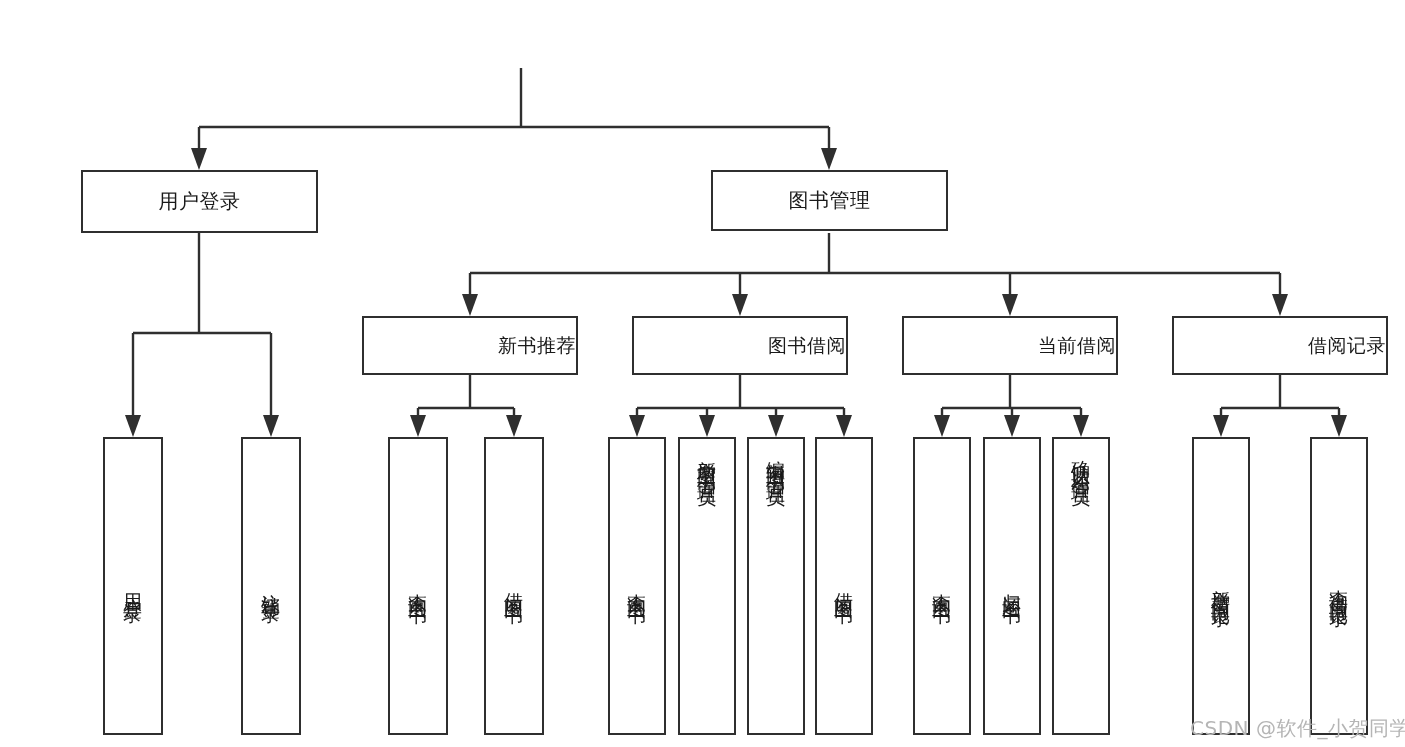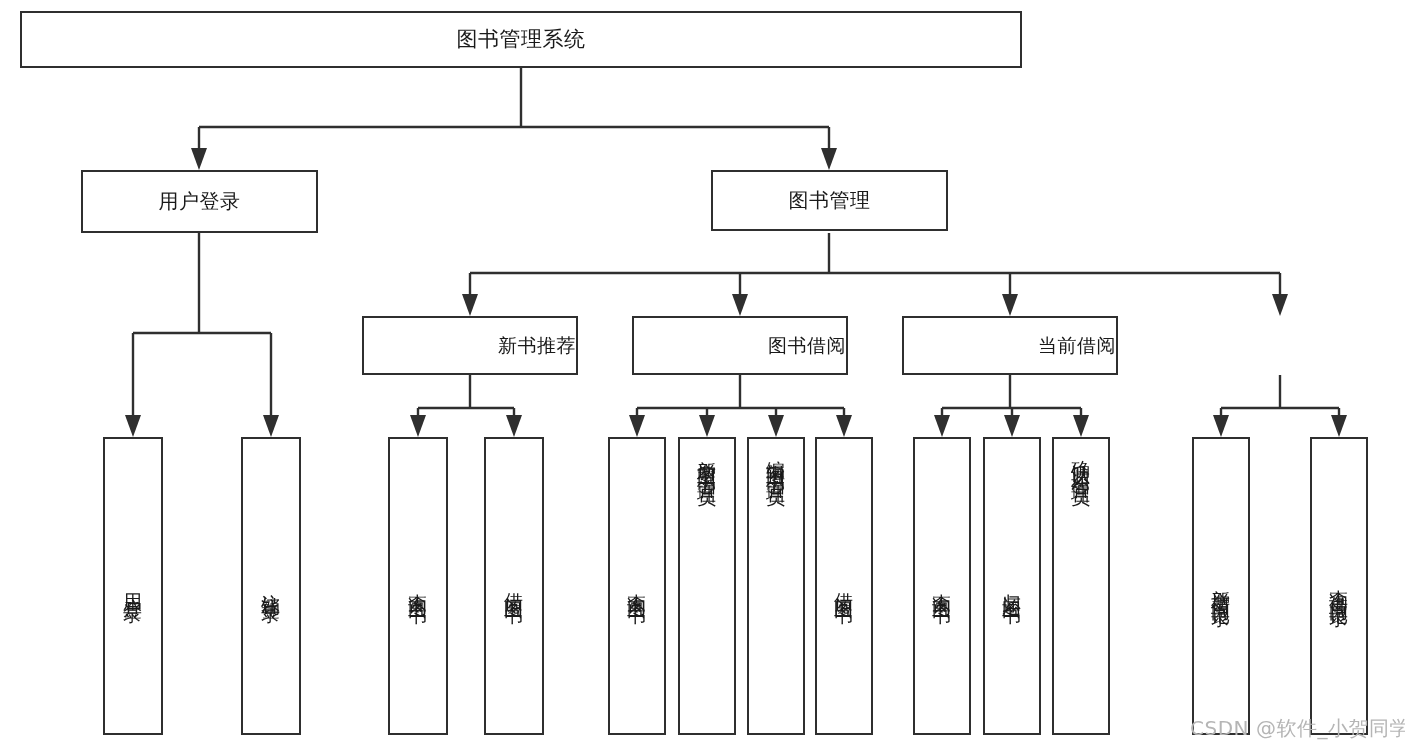--- a/index.html
+++ b/index.html
@@ -149,40 +149,40 @@
     <polygon points="1081,437 1073,415 1089,415"></polygon>
 
     <line x1="1280" y1="375" x2="1280" y2="408"></line>
     <line x1="1221" y1="408" x2="1339" y2="408"></line>
     <line x1="1221" y1="408" x2="1221" y2="419"></line>
     <polygon points="1221,437 1213,415 1229,415"></polygon>
     <line x1="1339" y1="408" x2="1339" y2="419"></line>
     <polygon points="1339,437 1331,415 1347,415"></polygon>
   </svg>
 
-  <div class="node level1" id="node-root" style="left: 20px; top: 11px; width: 1002px; height: 57px;">
-    <span class="label">图书管理系统</span>
-  </div>
 
   <div class="node level2" id="node-user-login" style="left: 81px; top: 170px; width: 237px; height: 63px;">
     <span class="label">用户登录</span>
   </div>
   <div class="node level2" id="node-book-manage" style="left: 711px; top: 170px; width: 237px; height: 61px;">
     <span class="label">图书管理</span>
   </div>
 
   <div class="node level3" id="node-new-book-rec" style="left: 362px; top: 316px; width: 216px; height: 59px;">
     <span class="label">新书推荐</span>
   </div>
   <div class="node level3" id="node-current-borrow" style="left: 902px; top: 316px; width: 216px; height: 59px;">
     <span class="label">当前借阅</span>
   </div>
   <div class="node level3" id="node-book-borrow" style="left: 632px; top: 316px; width: 216px; height: 59px;">
     <span class="label">图书借阅</span>
   </div>
+  <div class="node level3" id="node-borrow-record" style="left: 1172px; top: 316px; width: 216px; height: 59px;">
+    <span class="label">借阅记录</span>
+  </div>
 
   <div class="node leaf centered" id="node-leaf-user-login" style="left: 103px; top: 437px; width: 60px; height: 298px;">
     <span class="label">用户登录</span>
   </div>
   <div class="node leaf centered" id="node-leaf-user-logout" style="left: 241px; top: 437px; width: 60px; height: 298px;">
     <span class="label">注销登录</span>
   </div>
   <div class="node leaf centered" id="node-leaf-rec-query" style="left: 388px; top: 437px; width: 60px; height: 298px;">
     <span class="label">查询图书</span>
   </div>

